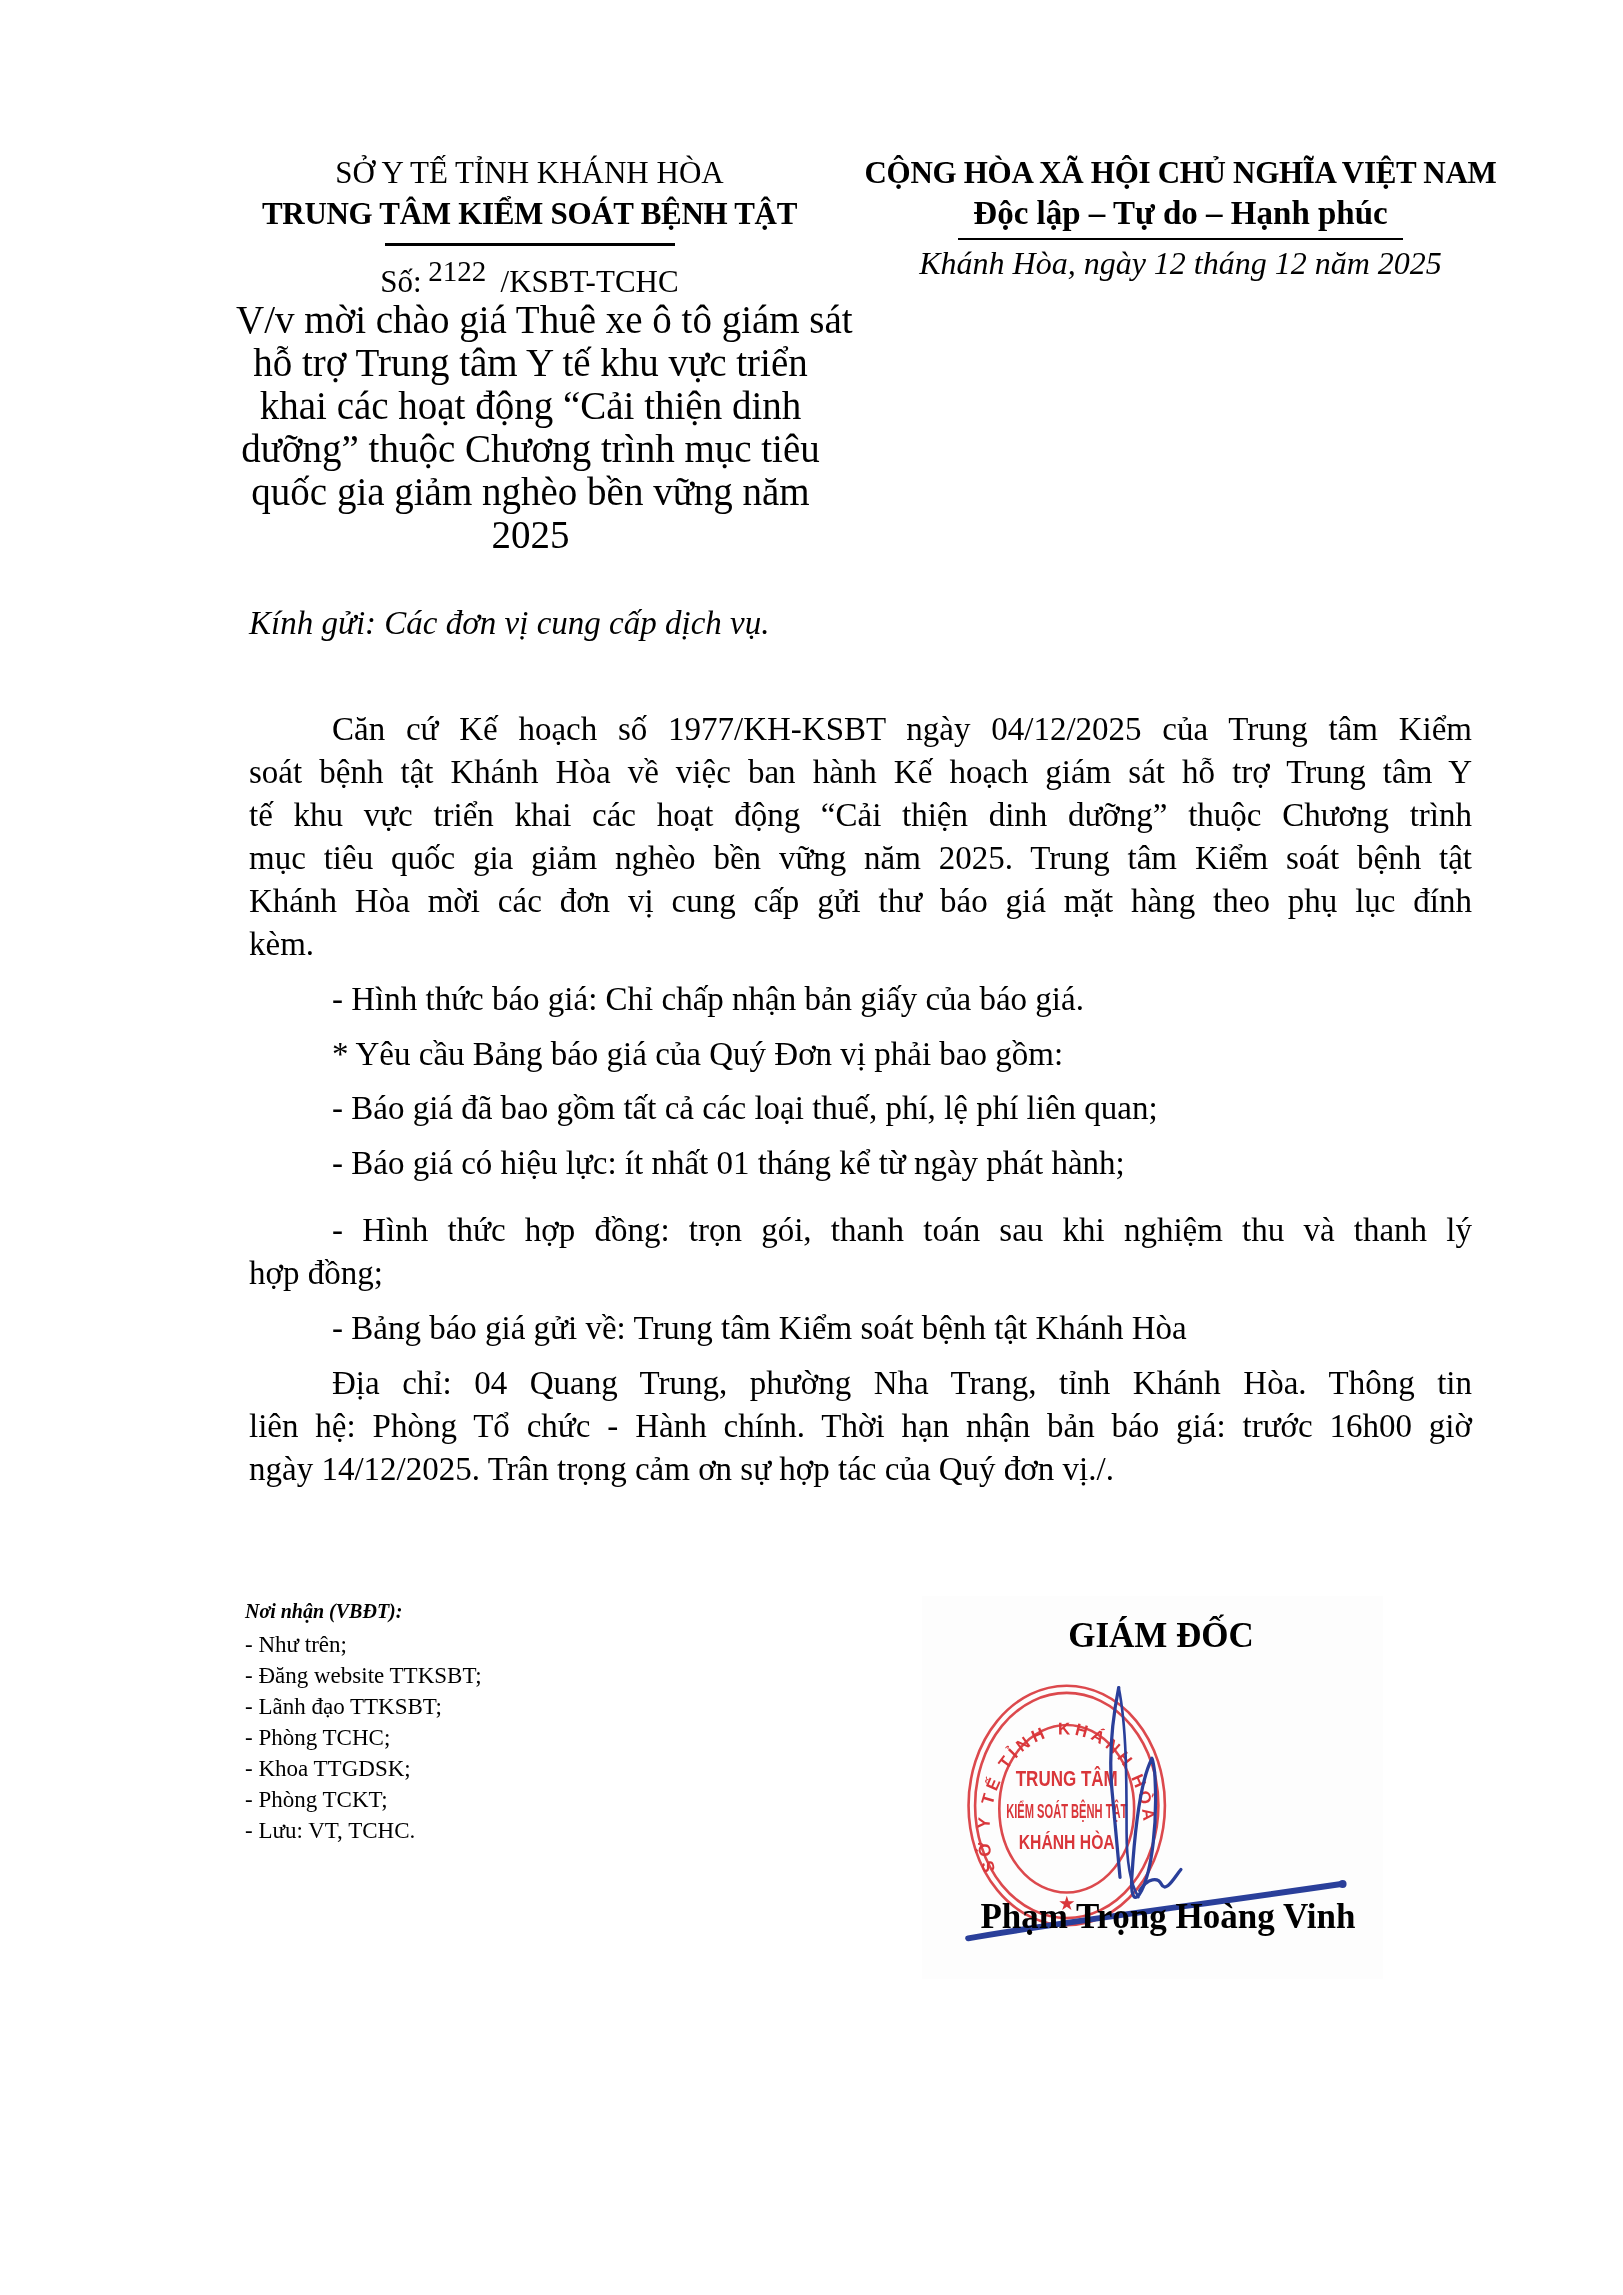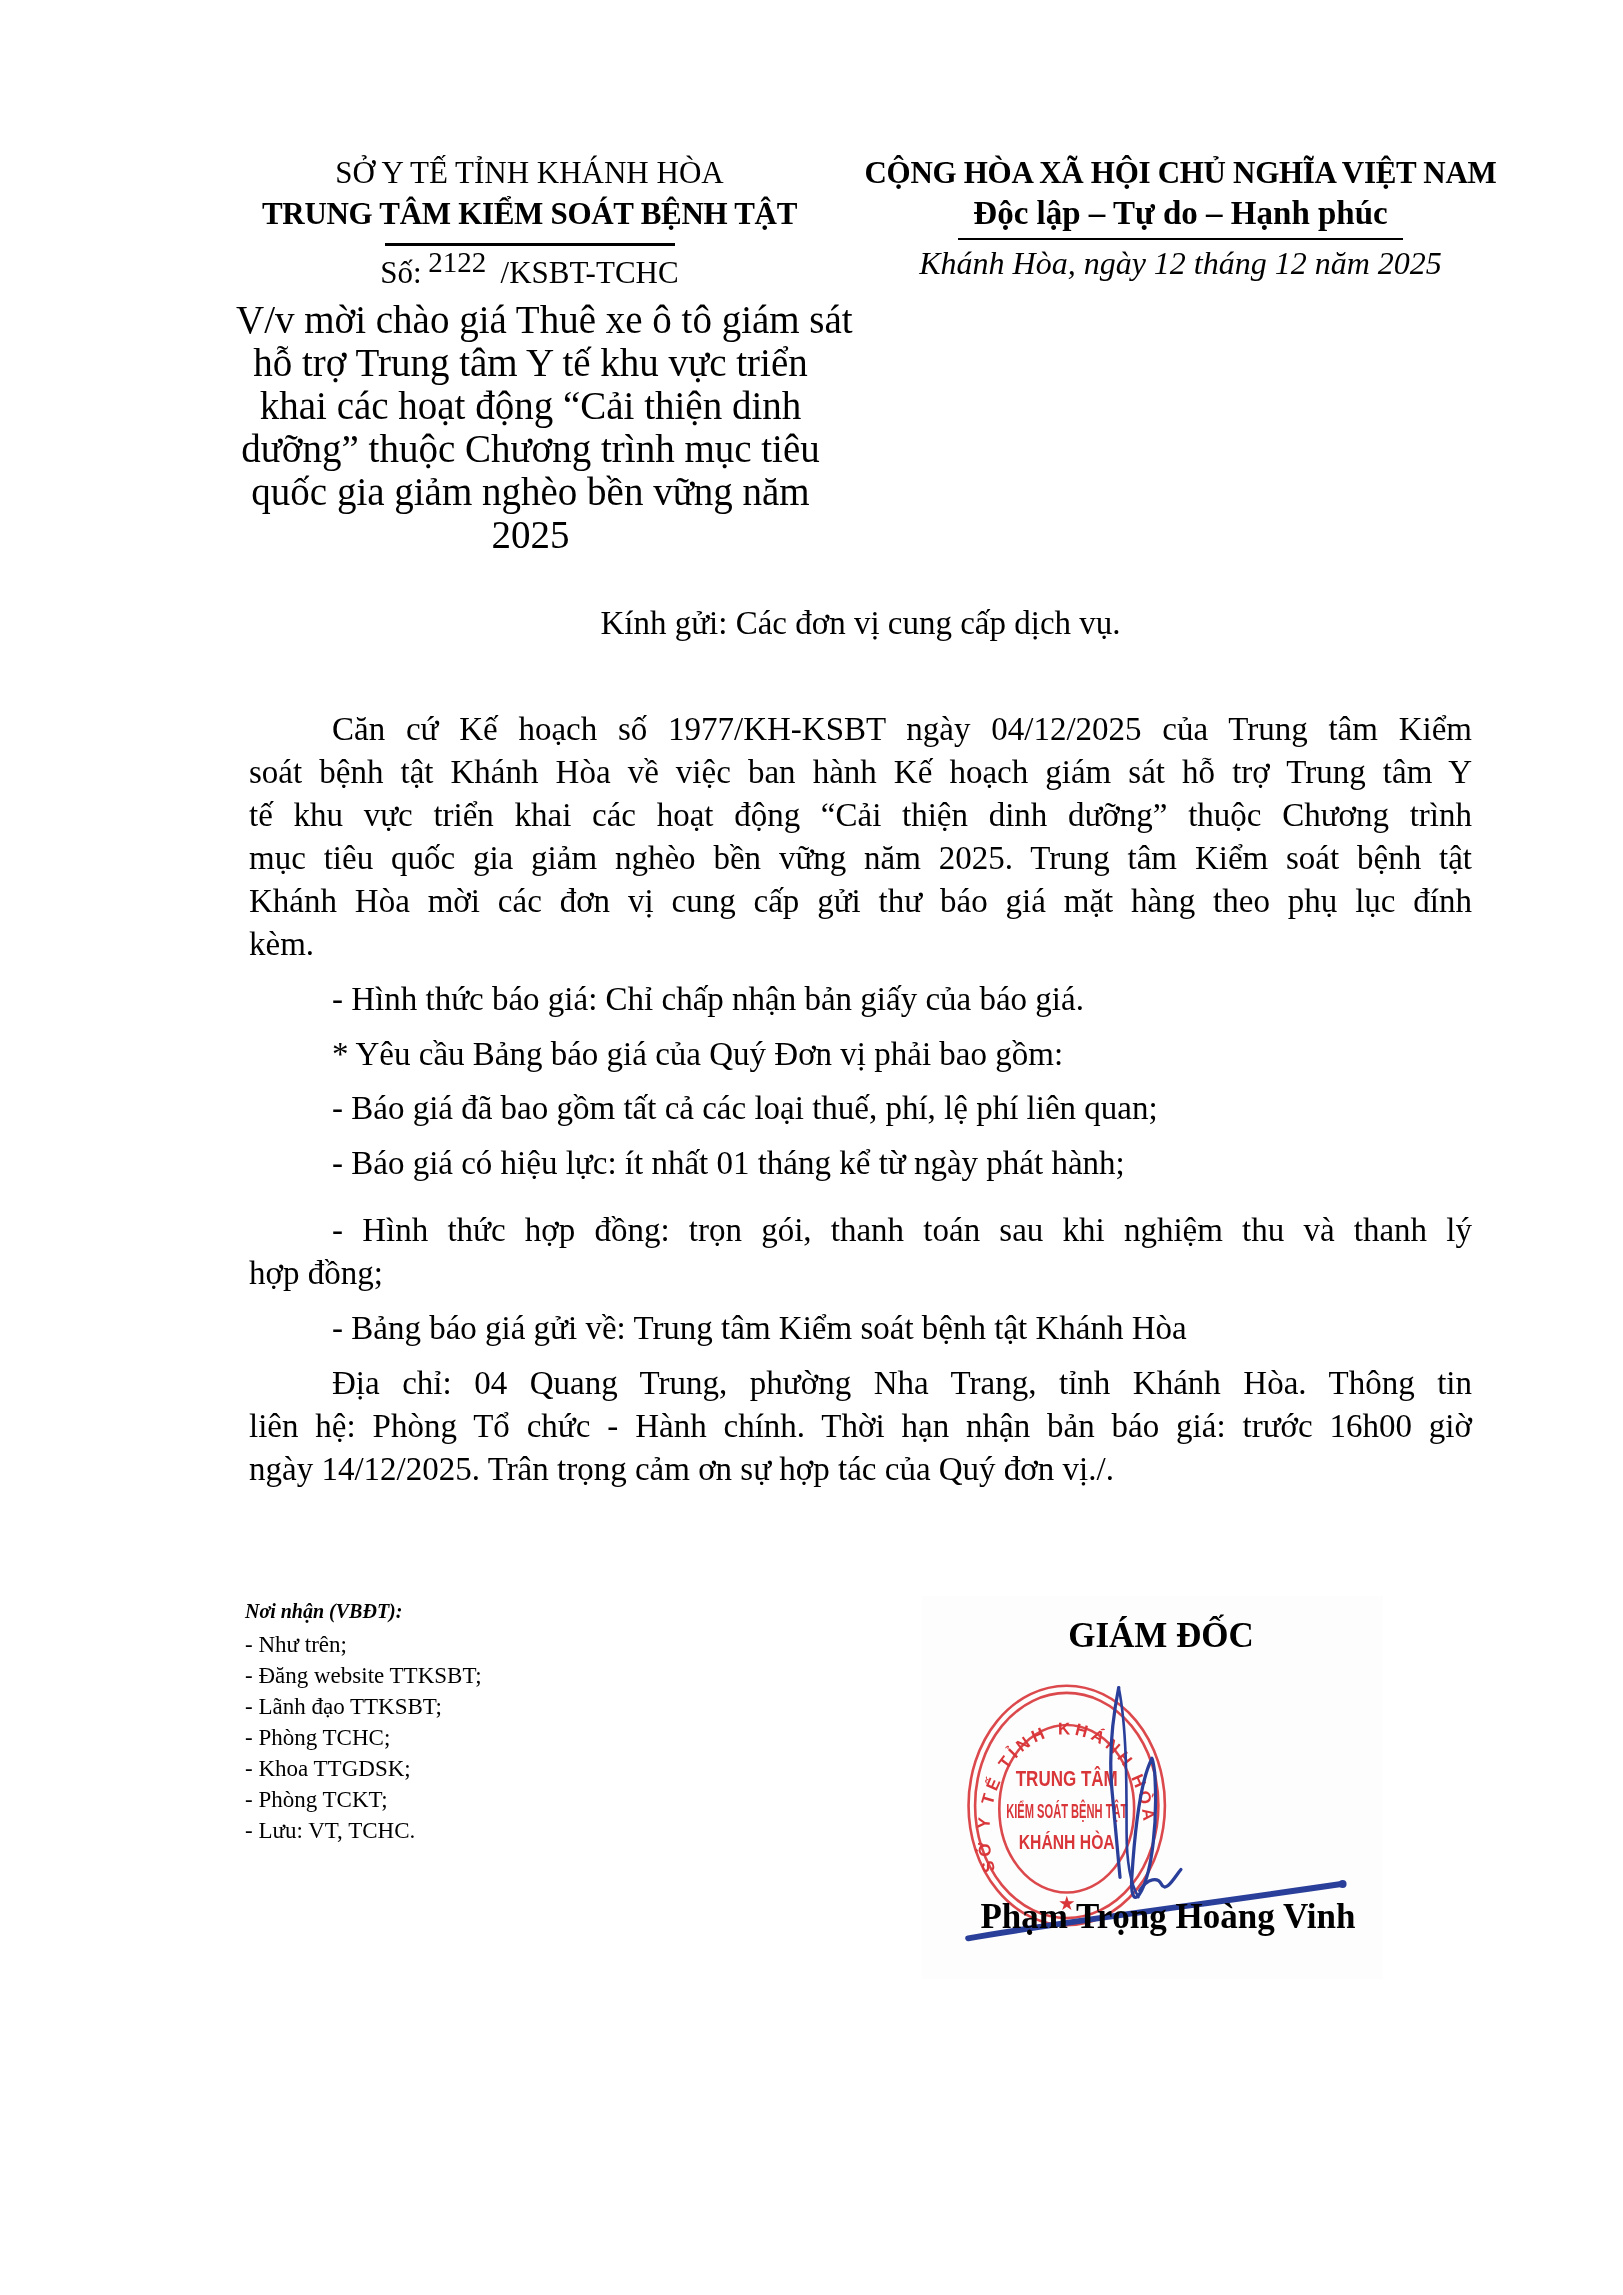--- a/index.html
+++ b/index.html
@@ -36,21 +36,21 @@
     }
     .hdr-left .rule {
       width: 290px;
       height: 2.6px;
       background: #000;
       margin: 9.2px auto 0 auto;
     }
     .hdr-left .doc-number {
       font-size: 31px;
       line-height: 41px;
-      margin-top: 6px;
+      margin-top: 15px;
     }
     .doc-number .num {
       font-size: 29px;
       position: relative;
       top: -10.5px;
       padding: 0 14.4px 0 6.5px;
     }
 
     
     .hdr-right {
@@ -91,23 +91,23 @@
       font-size: 39px;
       line-height: 43px;
     }
     .subject .line { display: block; white-space: nowrap; }
 
     
     .addressee {
       left: 249px;
       top: 602px;
       width: 1223px;
-      text-align: center;
       font-size: 33px;
       line-height: 43px;
+      font-style: italic;
     }
 
     
     .body-text {
       left: 249px;
       top: 708px;
       width: 1223px;
       font-size: 33px;
       line-height: 43px;
     }

